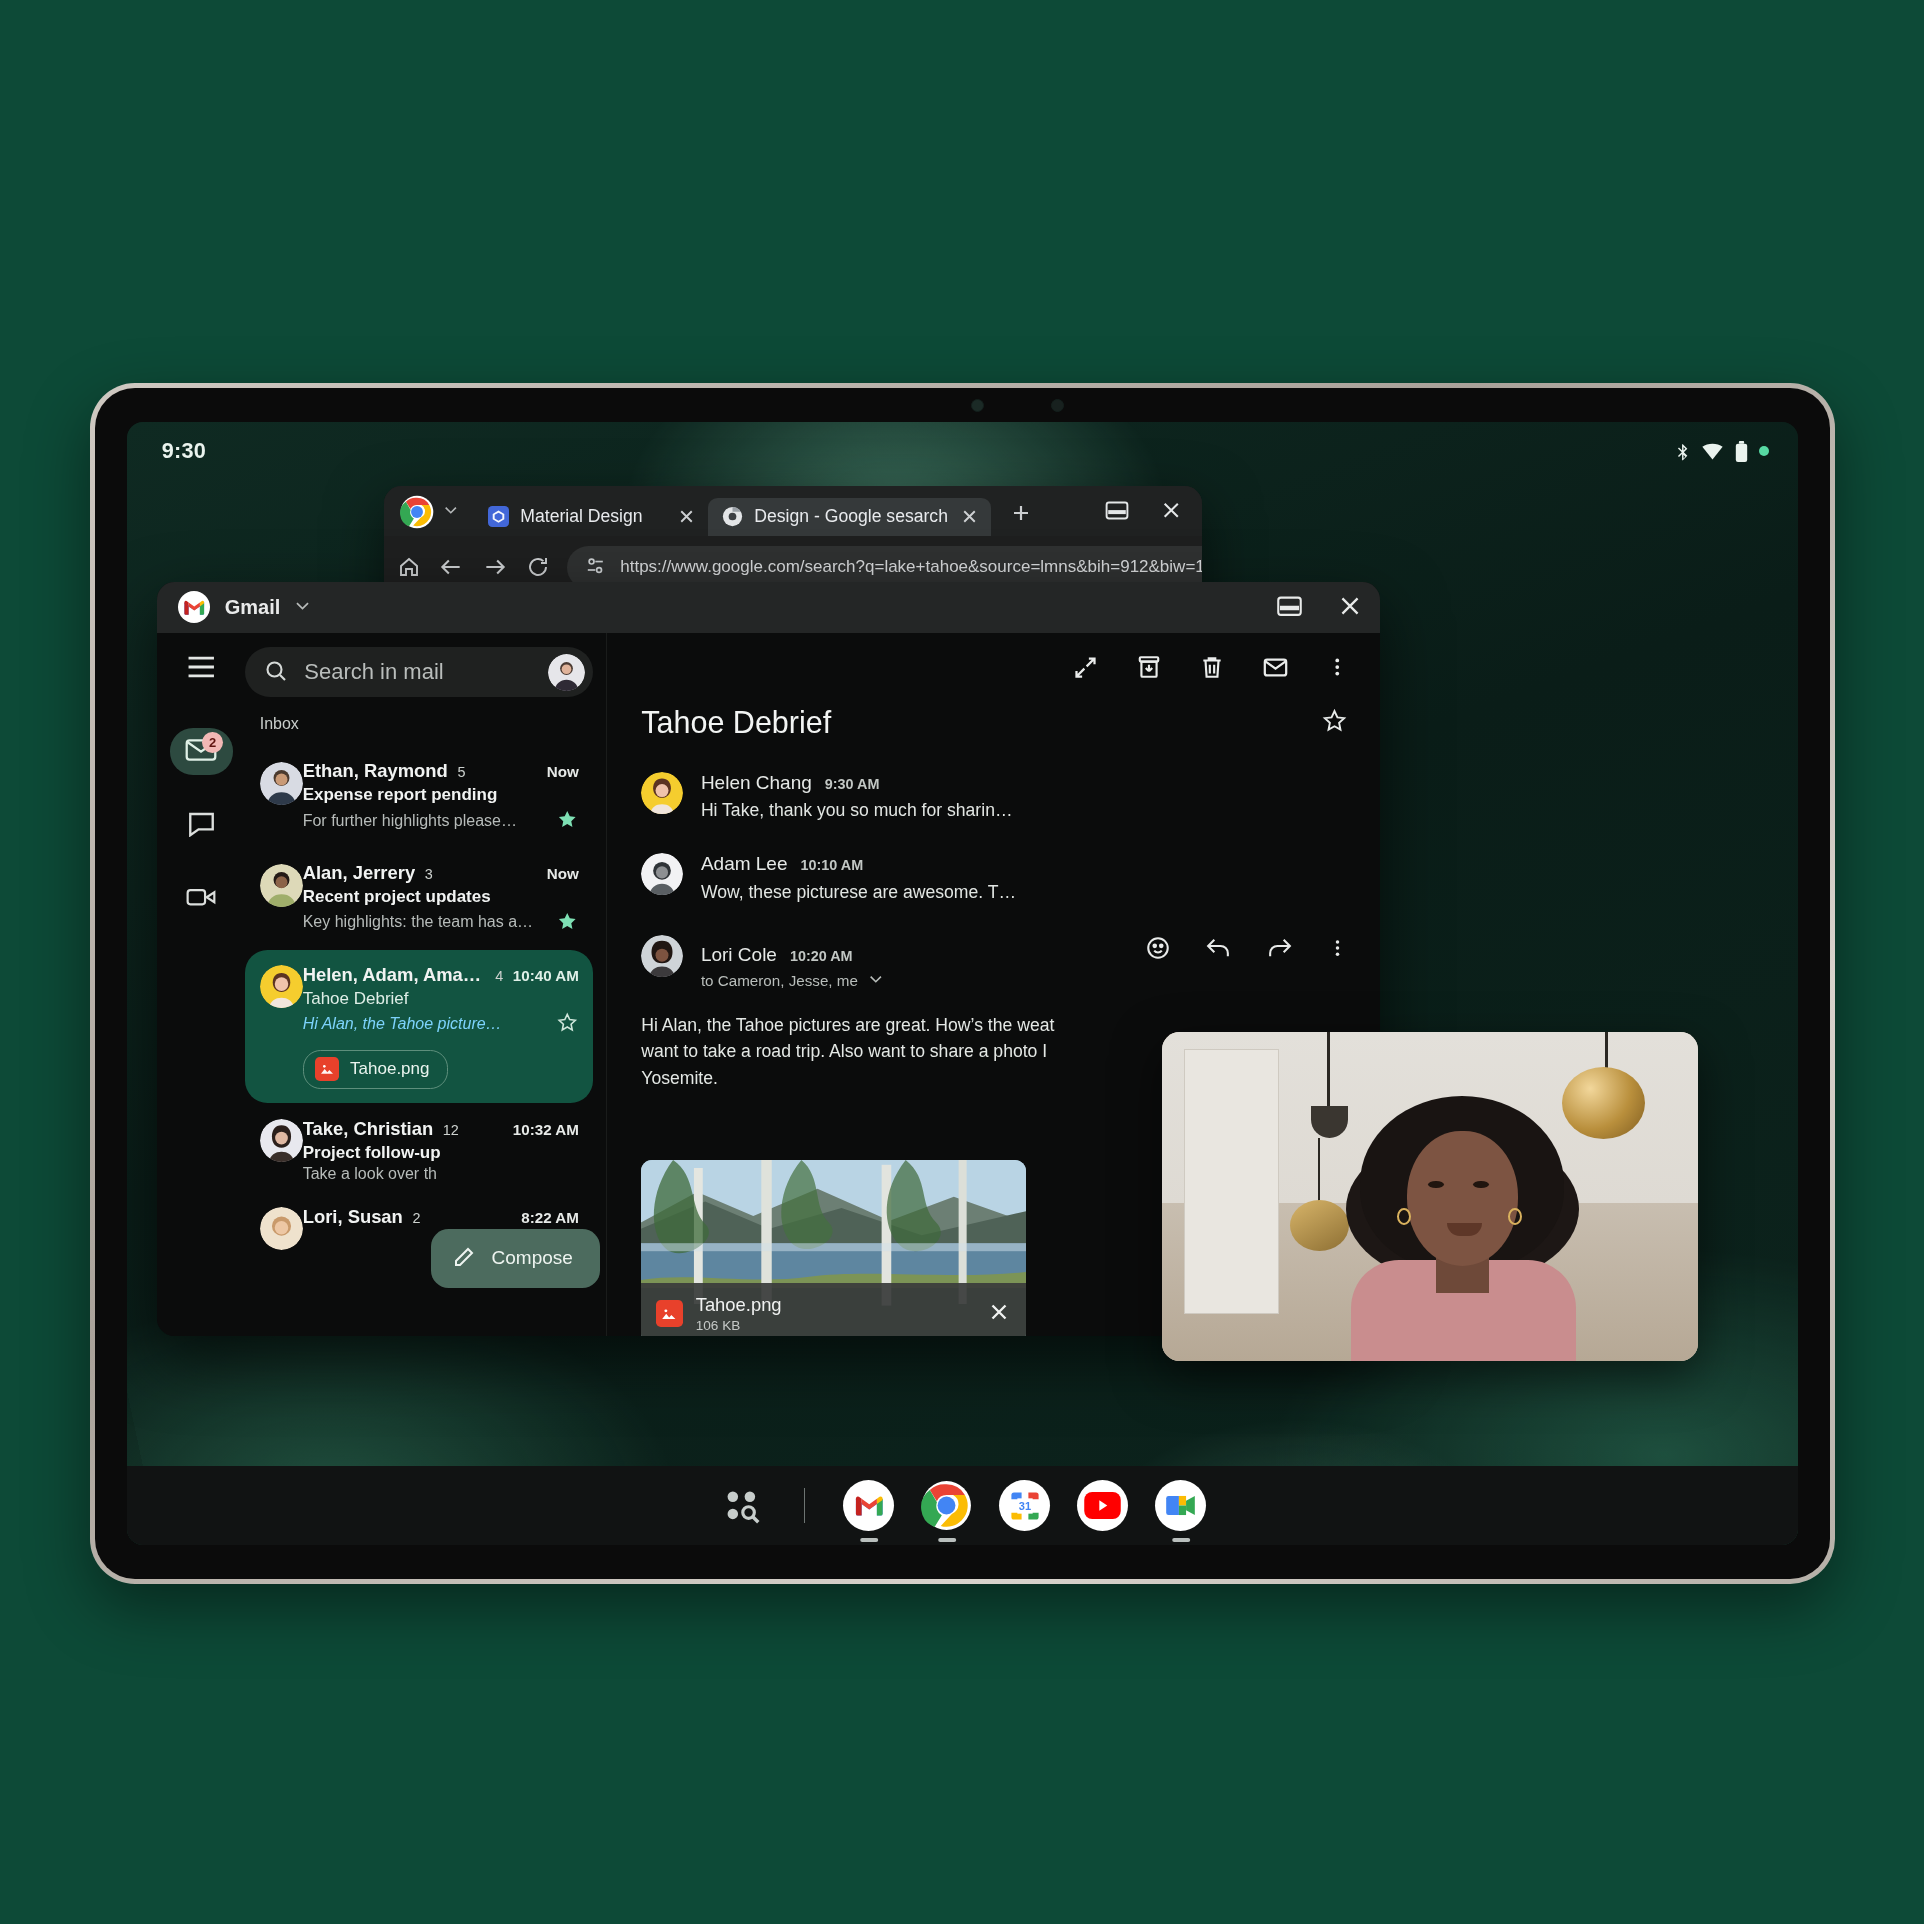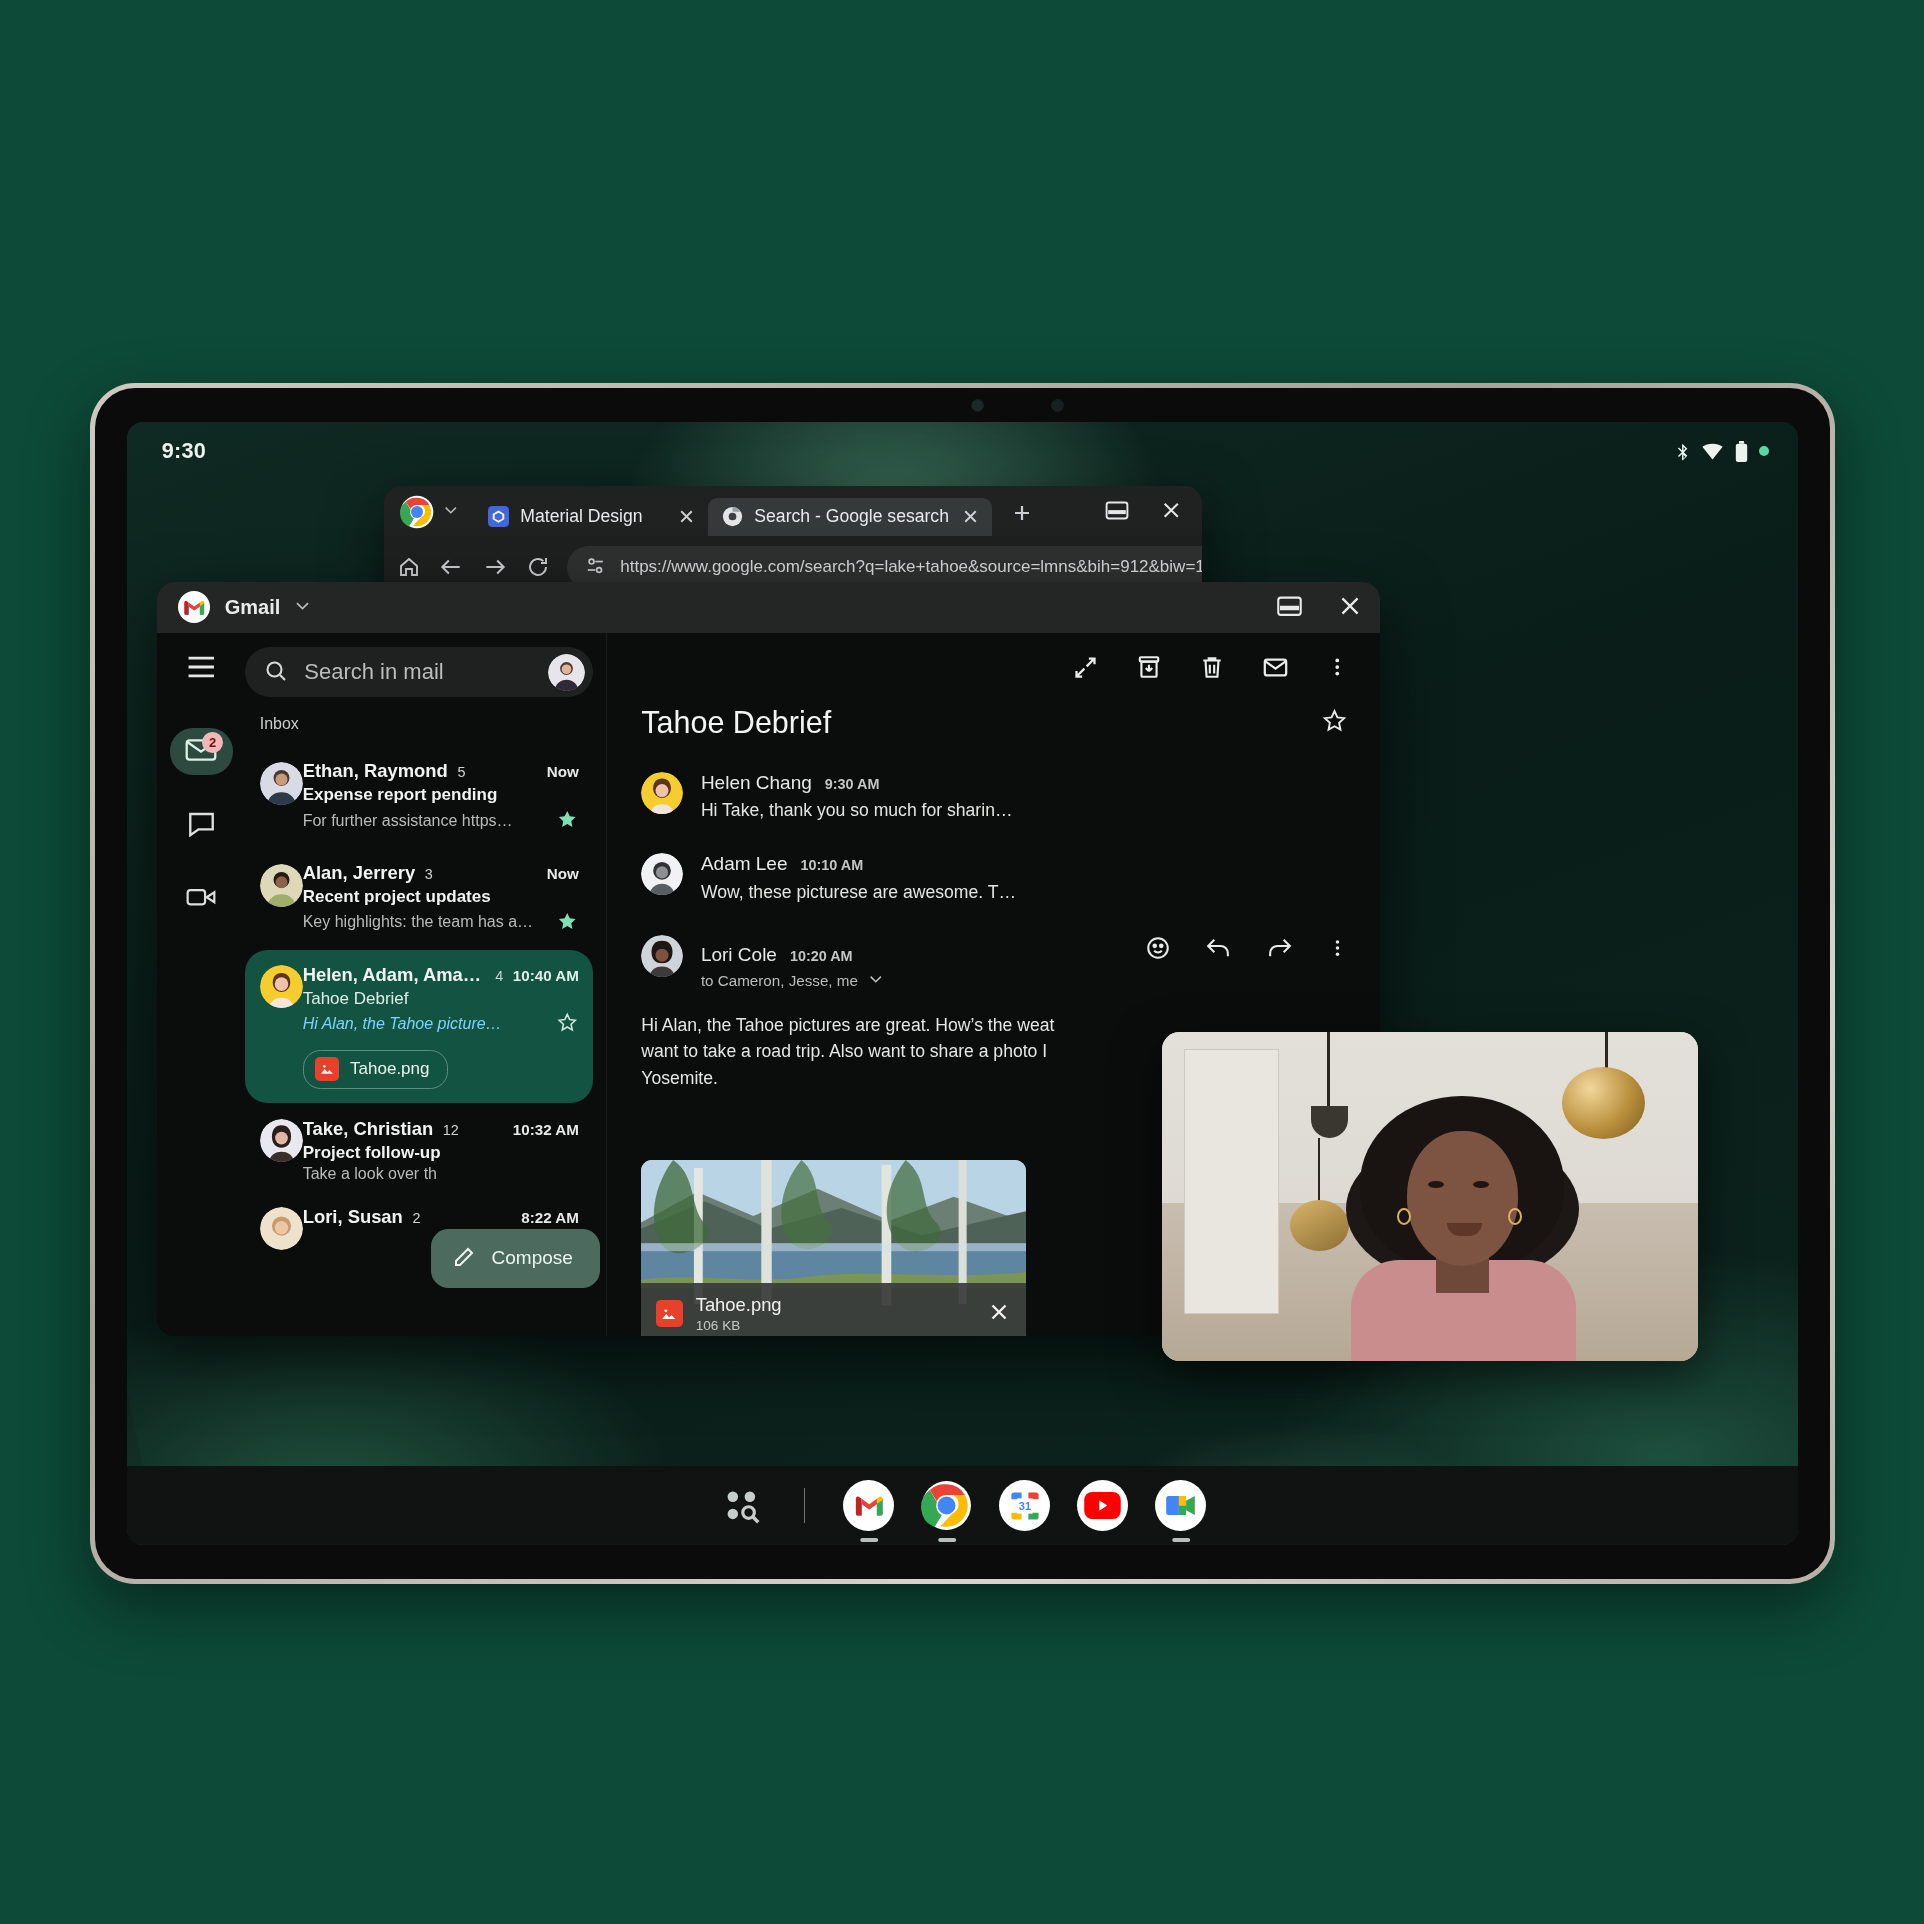--- a/index.html
+++ b/index.html
@@ -352,21 +352,21 @@
           </div>
 
           <div class="chrome-tab active">
             <span class="tab-favicon">
               <svg width="21" height="21" viewBox="0 0 24 24">
                   <circle cx="12" cy="12" r="11" fill="#e3e5e7"></circle>
                   <circle cx="12" cy="12" r="4.4" fill="#3c4043"></circle>
                   <path d="M12 1a11 11 0 0 1 9.5 5.5H12z" fill="#9aa0a6"></path>
                 </svg>
             </span>
-            <span class="tab-title">Search - Google sesarch</span>
+            <span class="tab-title">Design - Google sesarch</span>
             <span class="tab-close">
               <svg width="21" height="21" viewBox="0 0 24 24" fill="none" stroke="#dfe2e4" stroke-width="2.2">
                   <path d="M6 6l12 12M18 6L6 18"></path>
                 </svg>
             </span>
           </div>
 
           <span id="new-tab-btn">
             <svg width="24" height="24" viewBox="0 0 24 24" fill="none" stroke="#dfe2e4" stroke-width="2.2">
                 <path d="M12 5v14M5 12h14"></path>
@@ -584,21 +584,21 @@
                   </svg>
               </span>
               <div class="mail-texts">
                 <div class="mail-line1">
                   <span class="mail-senders">Ethan, Raymond</span>
                   <span class="mail-count">5</span>
                   <span class="mail-time">Now</span>
                 </div>
                 <div class="mail-subject">Expense report pending</div>
                 <div class="mail-snippet-row">
-                  <span class="mail-snippet">For further assistance https…</span>
+                  <span class="mail-snippet">For further highlights please…</span>
                   <span class="star">
                     <svg width="22.5" height="22.5" viewBox="0 0 24 24" fill="#7ee0b4">
                         <path d="m12 3.2 2.7 5.7 6.2.8-4.6 4.3 1.2 6.2L12 17.1l-5.5 3.1 1.2-6.2-4.6-4.3 6.2-.8z"></path>
                       </svg>
                   </span>
                 </div>
               </div>
             </div>
 
             <div class="mail-row">

